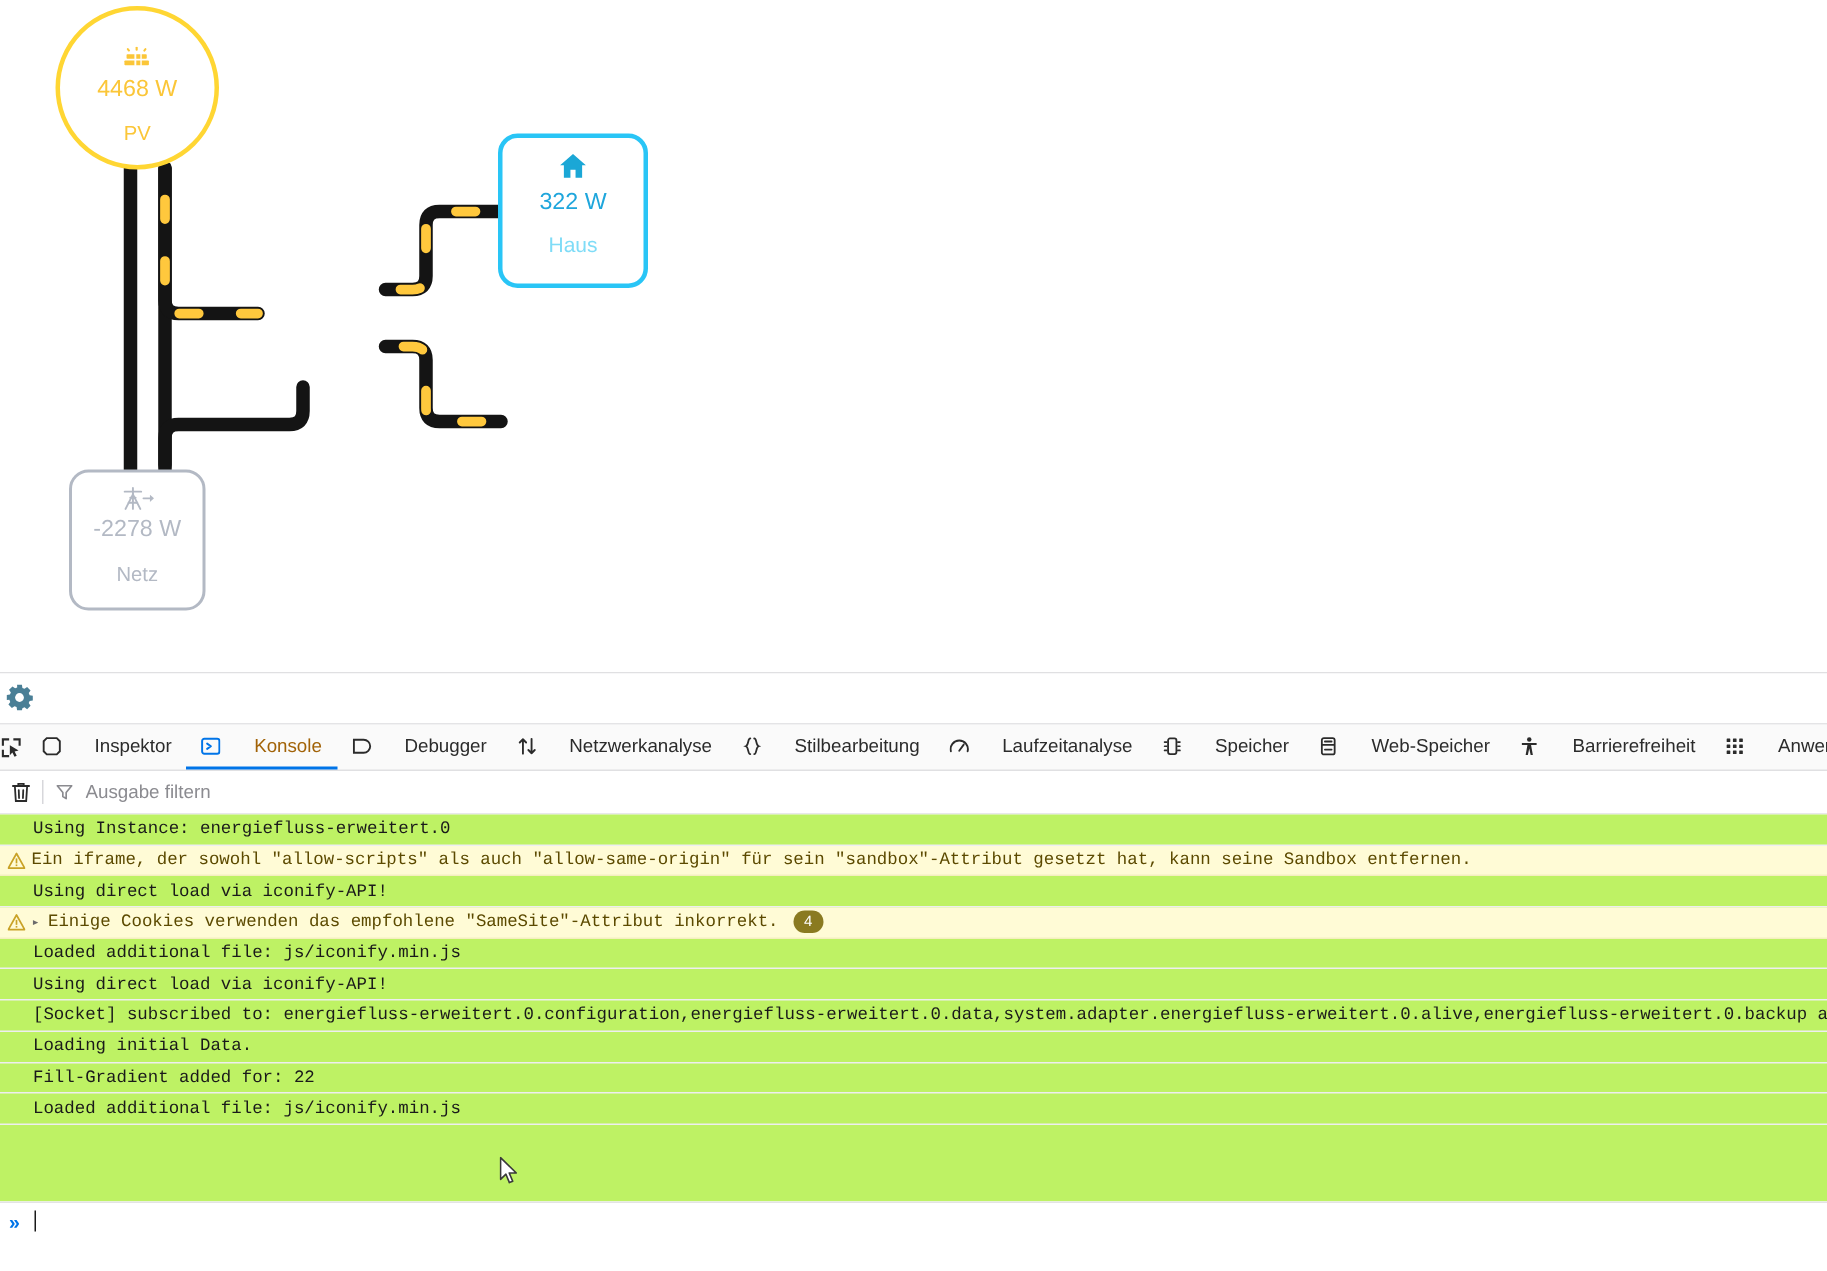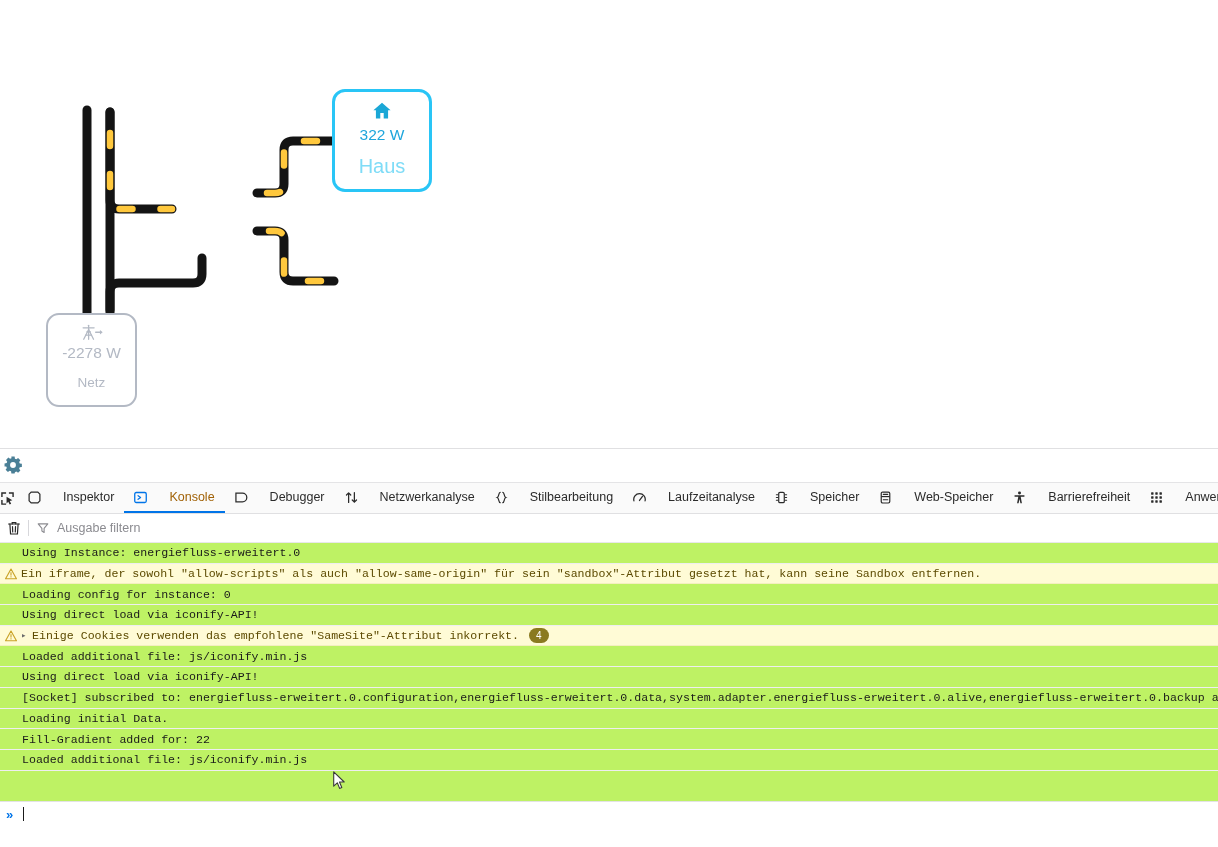--- a/index.html
+++ b/index.html
@@ -81,21 +81,21 @@
   
   #node-haus {
     left: 332px; top: 89px;
     width: 100px; height: 103px;
     border: 3px solid #29c5f6;
     border-radius: 13px;
     padding-top: 10px;
     color: #1ba7d6;
   }
   #node-haus .n-value { margin-top: 7px; color: #1fa6dc; }
-  #node-haus .n-label { margin-top: 11px; color: #7fdcf7; font-size: 20px; }
+  #node-haus .n-label { margin-top: 11px; color: #7fdcf7; font-size: 14px; }
 
   
   #node-lwp {
     left: 332px; top: 233px;
     width: 95px; height: 98px;
     border: 3px solid #2ecc2e;
     border-radius: 13px;
     padding-top: 9px;
     color: #2ecc2e;
   }
@@ -307,20 +307,37 @@
       <path class="fl-base" d="M 110,112 L 110,200 Q 110,209 119,209 L 172,209"></path>
       <path class="fl-dash" d="M 110,112 L 110,200 Q 110,209 119,209 L 172,209" stroke-dashoffset="-62"></path>
 
       <path class="fl-base" d="M 257,193 L 275,193 Q 284,193 284,184 L 284,150 Q 284,141 293,141 L 334,141"></path>
       <path class="fl-dash" d="M 257,193 L 275,193 Q 284,193 284,184 L 284,150 Q 284,141 293,141 L 334,141" stroke-dashoffset="-10"></path>
 
       <path class="fl-base" d="M 257,231 L 275,231 Q 284,231 284,240 L 284,272 Q 284,281 293,281 L 334,281"></path>
       <path class="fl-dash" d="M 257,231 L 275,231 Q 284,231 284,240 L 284,272 Q 284,281 293,281 L 334,281" stroke-dashoffset="-12"></path>
     </svg>
 
+    <div class="node" id="node-pv">
+      <span class="n-icon">
+        <svg width="19" height="16" viewBox="0 0 24 20">
+          <g fill="#fbc638">
+            <rect x="10.6" y="0" width="1.8" height="3.4" rx="0.8"></rect>
+            <rect x="3.7" y="1.1" width="1.7" height="3.2" rx="0.8" transform="rotate(-38 4.5 2.7)"></rect>
+            <rect x="17.6" y="1.1" width="1.7" height="3.2" rx="0.8" transform="rotate(38 18.4 2.7)"></rect>
+            <rect x="3.0" y="6.4" width="17" height="3.9" rx="0.7"></rect>
+            <rect x="1.2" y="11.6" width="20.6" height="4.1" rx="0.7"></rect>
+            <rect x="9.6" y="6.0" width="1.6" height="10.2" fill="#ffffff" opacity="0.95"></rect>
+            <rect x="14.6" y="6.0" width="1.2" height="10.2" fill="#ffffff" opacity="0.95"></rect>
+          </g>
+        </svg>
+      </span>
+      <span class="n-value">4468 W</span>
+      <span class="n-label">PV</span>
+    </div>
 
 
     <div class="node" id="node-haus">
       <span class="n-icon">
         <svg width="18" height="17" viewBox="0 0 20 19">
           <g fill="#1ba7d6">
             <path d="M10 0.8 L19.6 9.2 L16.8 9.2 L16.8 18.4 L11.9 18.4 L11.9 12.4 L8.1 12.4 L8.1 18.4 L3.2 18.4 L3.2 9.2 L0.4 9.2 Z"></path>
           </g>
         </svg>
       </span>
@@ -524,23 +541,20 @@
         <span class="w-ico">
           <svg width="12" height="12" viewBox="0 0 13 13">
               <path d="M6.5 1.1 L12.4 11.6 H0.6 Z" fill="none" stroke="#c9a227" stroke-width="1.25" stroke-linejoin="round"></path>
               <rect x="5.9" y="4.6" width="1.2" height="3.6" fill="#c9a227"></rect>
               <rect x="5.9" y="9.0" width="1.2" height="1.2" fill="#c9a227"></rect>
             </svg>
         </span>
         <span class="msg">Ein iframe, der sowohl "allow-scripts" als auch "allow-same-origin" für sein "sandbox"-Attribut gesetzt hat, kann seine Sandbox entfernen.</span>
       </div>
 
-      <div class="log-row">
-        <span class="msg">Loading config for instance: 0</span>
-      </div>
 
       <div class="log-row">
         <span class="msg">Using direct load via iconify-API!</span>
       </div>
 
       <div class="log-row warn">
         <span class="w-ico">
           <svg width="12" height="12" viewBox="0 0 13 13">
               <path d="M6.5 1.1 L12.4 11.6 H0.6 Z" fill="none" stroke="#c9a227" stroke-width="1.25" stroke-linejoin="round"></path>
               <rect x="5.9" y="4.6" width="1.2" height="3.6" fill="#c9a227"></rect>

